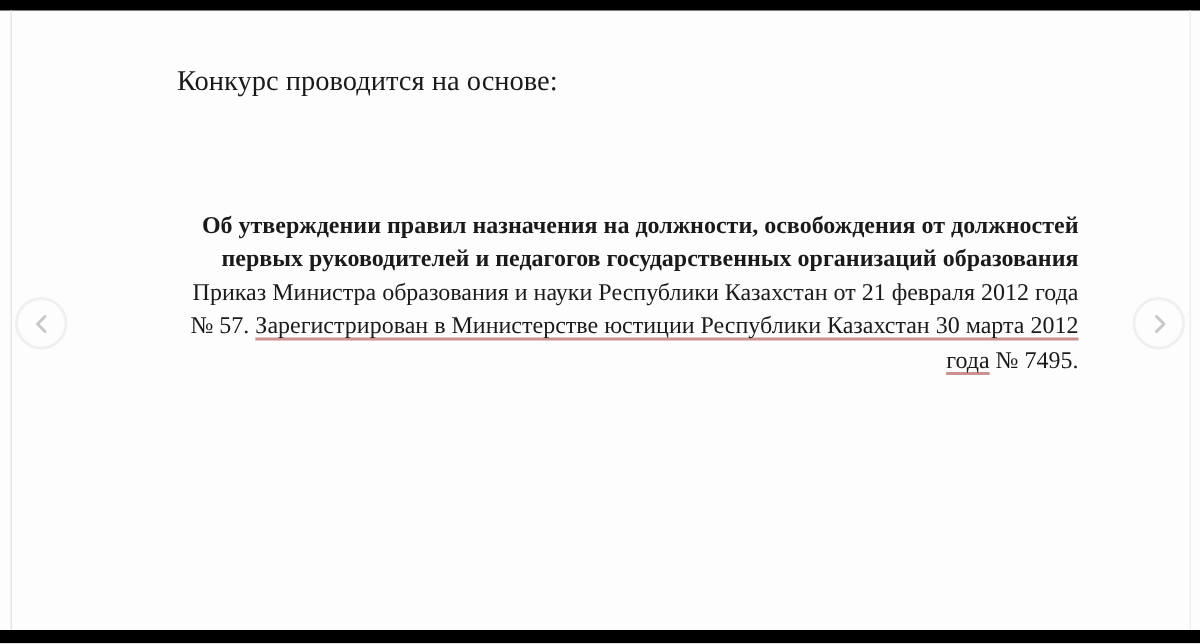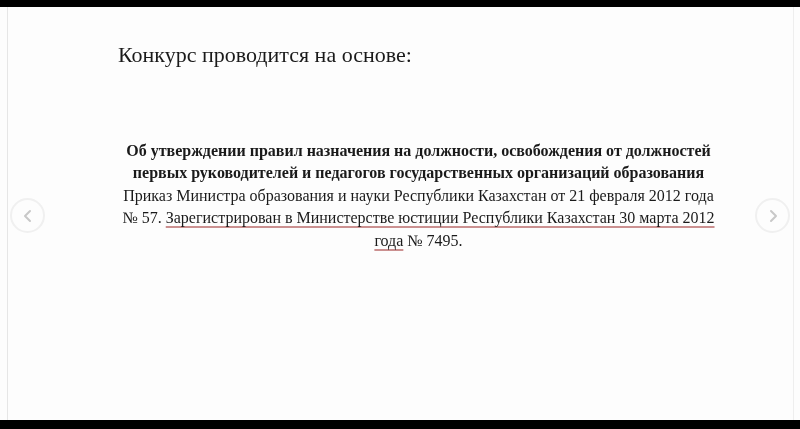--- a/index.html
+++ b/index.html
@@ -29,34 +29,34 @@
     bottom: 9px;
     width: 1px;
     background: #e6e6e6;
   }
   .edge-divider.left { left: 7px; }
   .edge-divider.right { left: 793px; background: #eeeeee; }
   .page-title {
     position: absolute;
     left: 118px;
     top: 44px;
-    font-size: 22px;
+    font-size: 19px;
     line-height: 22px;
     color: #1a1a1a;
     white-space: nowrap;
   }
   .document-excerpt {
     position: absolute;
     left: 118px;
     top: 140px;
     width: 601px;
     font-size: 16px;
     line-height: 22.4px;
     color: #1a1a1a;
-    text-align: center;
+    text-align: right;
   }
   .document-title {
     display: block;
     font-weight: 700;
   }
   .registration-link {
     color: #1a1a1a;
     text-decoration: underline;
     text-decoration-color: #cb9090;
     text-decoration-thickness: 1.5px;

